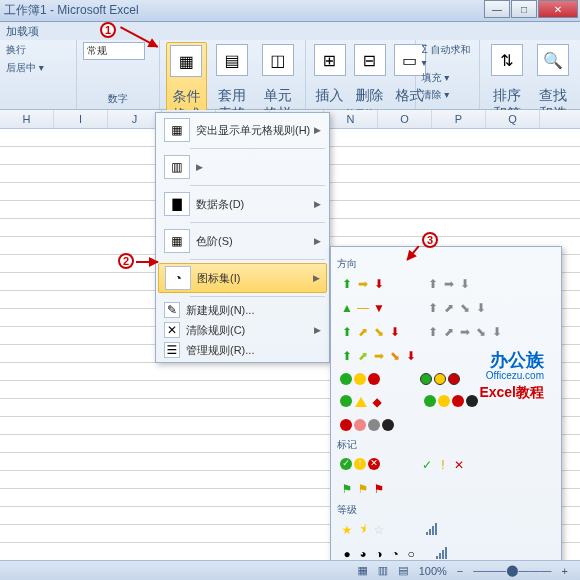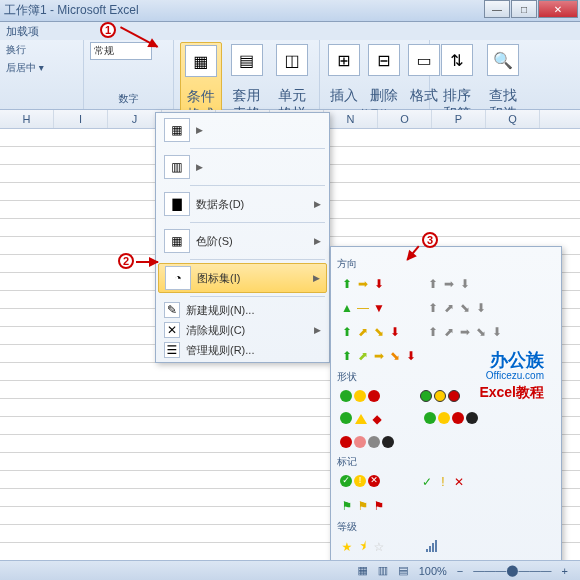--- a/index.html
+++ b/index.html
@@ -106,20 +106,27 @@
           <div class="bigico">⊟</div>
           <div class="btxt">删除</div>
         </div>
       <div class="bigbtn">
           <div class="bigico">▭</div>
           <div class="btxt">格式</div>
         </div>
     </div>
     <div class="rlabel">单元格</div>
   </div>
+  <div class="rgroup" style="width:70px">
+    <div class="rtop" style="flex-direction:column;gap:1px">
+      <div class="smallrow">Σ 自动求和 ▾</div>
+      <div class="smallrow">填充 ▾</div>
+      <div class="smallrow">清除 ▾</div>
+    </div>
+  </div>
   <div class="rgroup last" style="flex:1">
     <div class="rtop">
       <div class="bigbtn">
           <div class="bigico">⇅</div>
           <div class="btxt">排序和筛选</div>
         </div>
       <div class="bigbtn">
           <div class="bigico">🔍</div>
           <div class="btxt">查找和选择</div>
         </div>
@@ -140,20 +147,21 @@
       <div class="colh">O</div>
       <div class="colh">P</div>
       <div class="colh">Q</div>
     </div>
   <div class="gridrows"></div>
 </div>
 
 <div class="menu menu1">
   <div class="mitem">
       <div class="mico">▦</div>
+      <span class="mtxt">突出显示单元格规则(H)</span>
       <span class="marrow">▶</span>
     </div>
   <div class="msep"></div>
   <div class="mitem">
       <div class="mico">▥</div>
       <span class="marrow">▶</span>
     </div>
   <div class="msep"></div>
   <div class="mitem">
       <div class="mico">▇</div>
@@ -235,21 +243,20 @@
   </div>
   <div class="iconrow">
     <div class="iset">
         <span class="ic" style="color:#2a2">⬆</span>
         <span class="ic" style="color:#9c2">⬈</span>
         <span class="ic" style="color:#da0">➡</span>
         <span class="ic" style="color:#e80">⬊</span>
         <span class="ic" style="color:#c00">⬇</span>
       </div>
   </div>
-  <div class="sect">形状</div>
   <div class="iconrow">
     <div class="iset">
         <span class="circ" style="background:#2a2"></span>
         <span class="circ" style="background:#fc0"></span>
         <span class="circ" style="background:#c00"></span>
       </div>
     <div style="width:28px"></div>
     <div class="iset">
         <span class="circ" style="background:#2a2;border:1px solid #333"></span>
         <span class="circ" style="background:#fc0;border:1px solid #333"></span>

